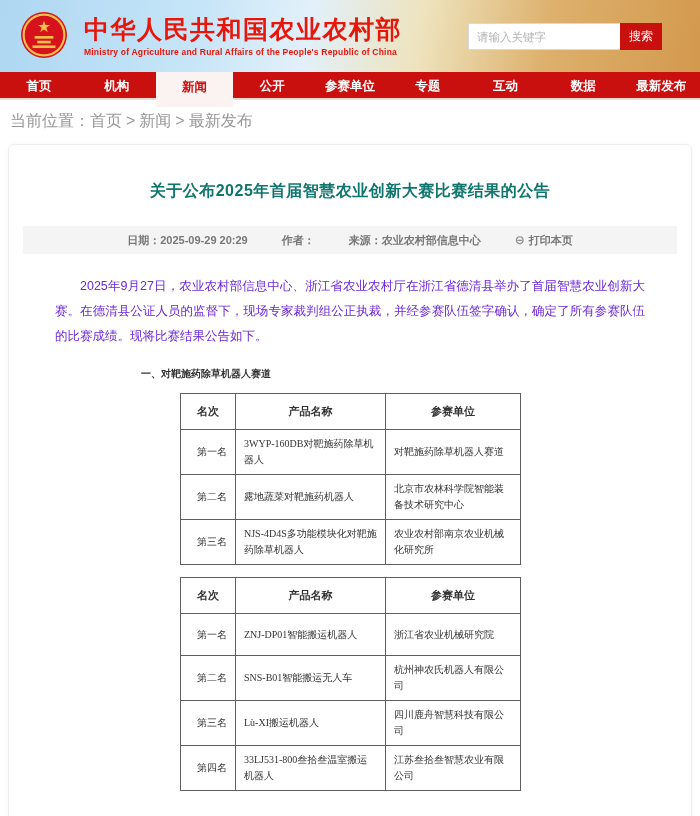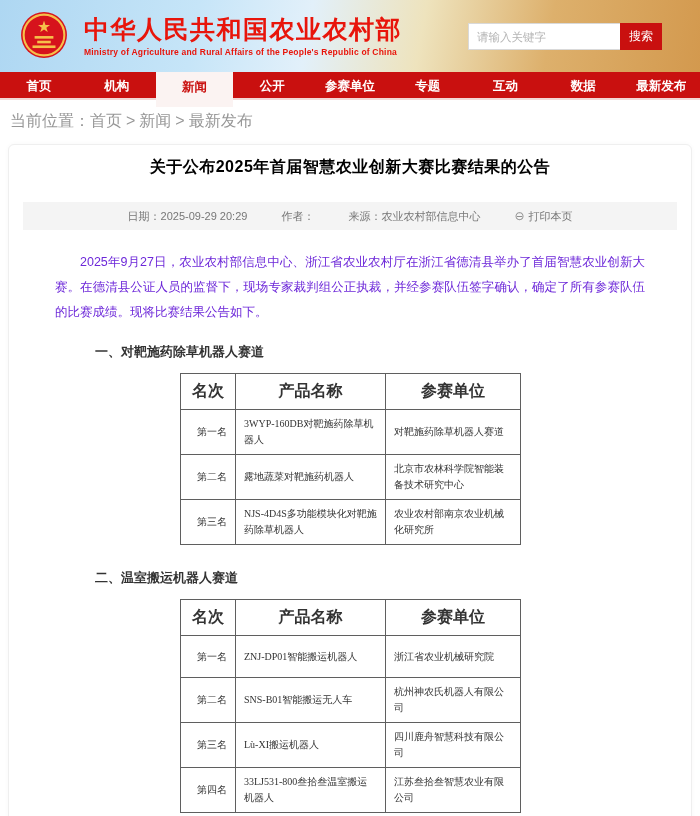--- a/index.html
+++ b/index.html
@@ -29,39 +29,39 @@
   .nav-item.active { background:#fbf3f2; color:#c9100f; height:35px; line-height:30px; }
 
   
   .breadcrumb { padding:11px 0 10px 10px; font-size:16px; color:#979797; }
   .breadcrumb a { color:#979797; text-decoration:none; cursor:pointer; }
   .breadcrumb .sep { margin:0 4px; }
 
   
   .card { margin:2px 8px 0 8px; width:684px; height:700px; background:#fff;
     border:1px solid #efefef; border-radius:6px; box-shadow:0 0 5px rgba(0,0,0,.03); }
-  .article-title { margin-top:12px; text-align:center; font-size:16px; font-weight:bold;
-    color:#000000; letter-spacing:.5px; }
+  .article-title { margin-top:36px; text-align:center; font-size:16px; font-weight:bold;
+    color:#0f766e; letter-spacing:.5px; }
   .meta-bar { margin:24px 14px 0 14px; height:28px; background:#f4f4f4; display:flex;
     justify-content:center; align-items:center; gap:34px; font-size:11px; color:#777; }
-  .meta-item { display:flex; align-items:center; }
+  .meta-item { display:flex; align-items:center;font-weight:bold; }
   .print-icon { font-size:12px; margin-right:4px; color:#8f8f8f; }
   .meta-print { cursor:pointer; }
 
   .article-body { padding:0 46px; }
   .article-para { margin-top:20px; font-size:12.5px; color:#6d28d9; line-height:25px;
     text-indent:2em; text-align:justify; }
-  .section-heading { margin:18px 0 0 40px; font-size:13px; font-weight:bold; color:#333; }
+  .section-heading { margin:18px 0 0 86px; font-size:10px; font-weight:bold; color:#333; }
 
   
   .tbl-wrap { position:relative; width:340px; margin:12px auto 0 auto; }
   table.result { border-collapse:collapse; width:340px; table-layout:fixed;
     font-family:"Liberation Serif","DejaVu Serif",serif; }
   table.result col.c1 { width:55px; } table.result col.c2 { width:150px; } table.result col.c3 { width:135px; }
-  table.result th { border:1px solid #5f5f5f; height:36px; font-size:16px; font-weight:bold;
+  table.result th { border:1px solid #5f5f5f; height:36px; font-size:11px; font-weight:bold;
     color:#333; text-align:center; font-family:"Liberation Sans","DejaVu Sans",sans-serif; }
   table.result td { border:1px solid #5f5f5f; padding:6px 8px; height:42px; font-size:10px;
     color:#333; line-height:16px; word-break:break-all; }
   table.result td.rank { text-align:right;margin-top:20px; }
 </style>
 </head>
 <body>
 
 <div class="site-header">
   <div class="brand">
@@ -144,21 +144,20 @@
             </tr>
             <tr>
               <td class="rank">第三名</td>
               <td>NJS-4D4S多功能模块化对靶施药除草机器人</td>
               <td>农业农村部南京农业机械化研究所</td>
             </tr>
           </tbody>
       </table>
     </div>
 
-    <div class="section-heading" style="margin-top:24px">二、温室搬运机器人赛道</div>
     <div class="tbl-wrap" id="table2-wrap">
       <table class="result">
         <colgroup>
             <col class="c1">
             <col class="c2">
             <col class="c3">
           </colgroup>
         <thead>
           <tr>
             <th>名次</th>

